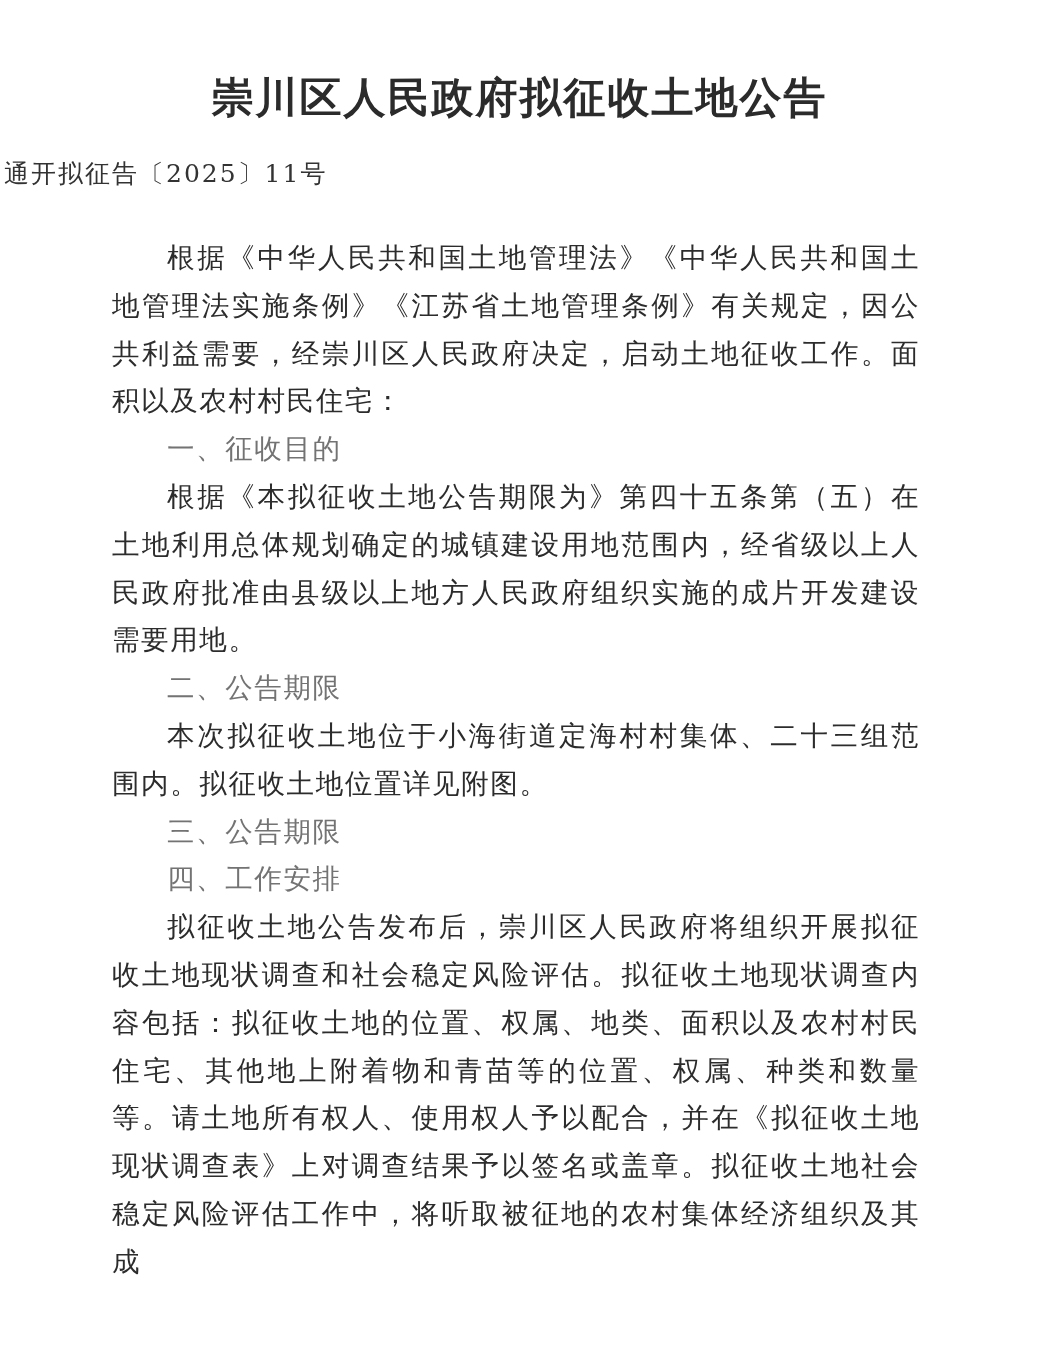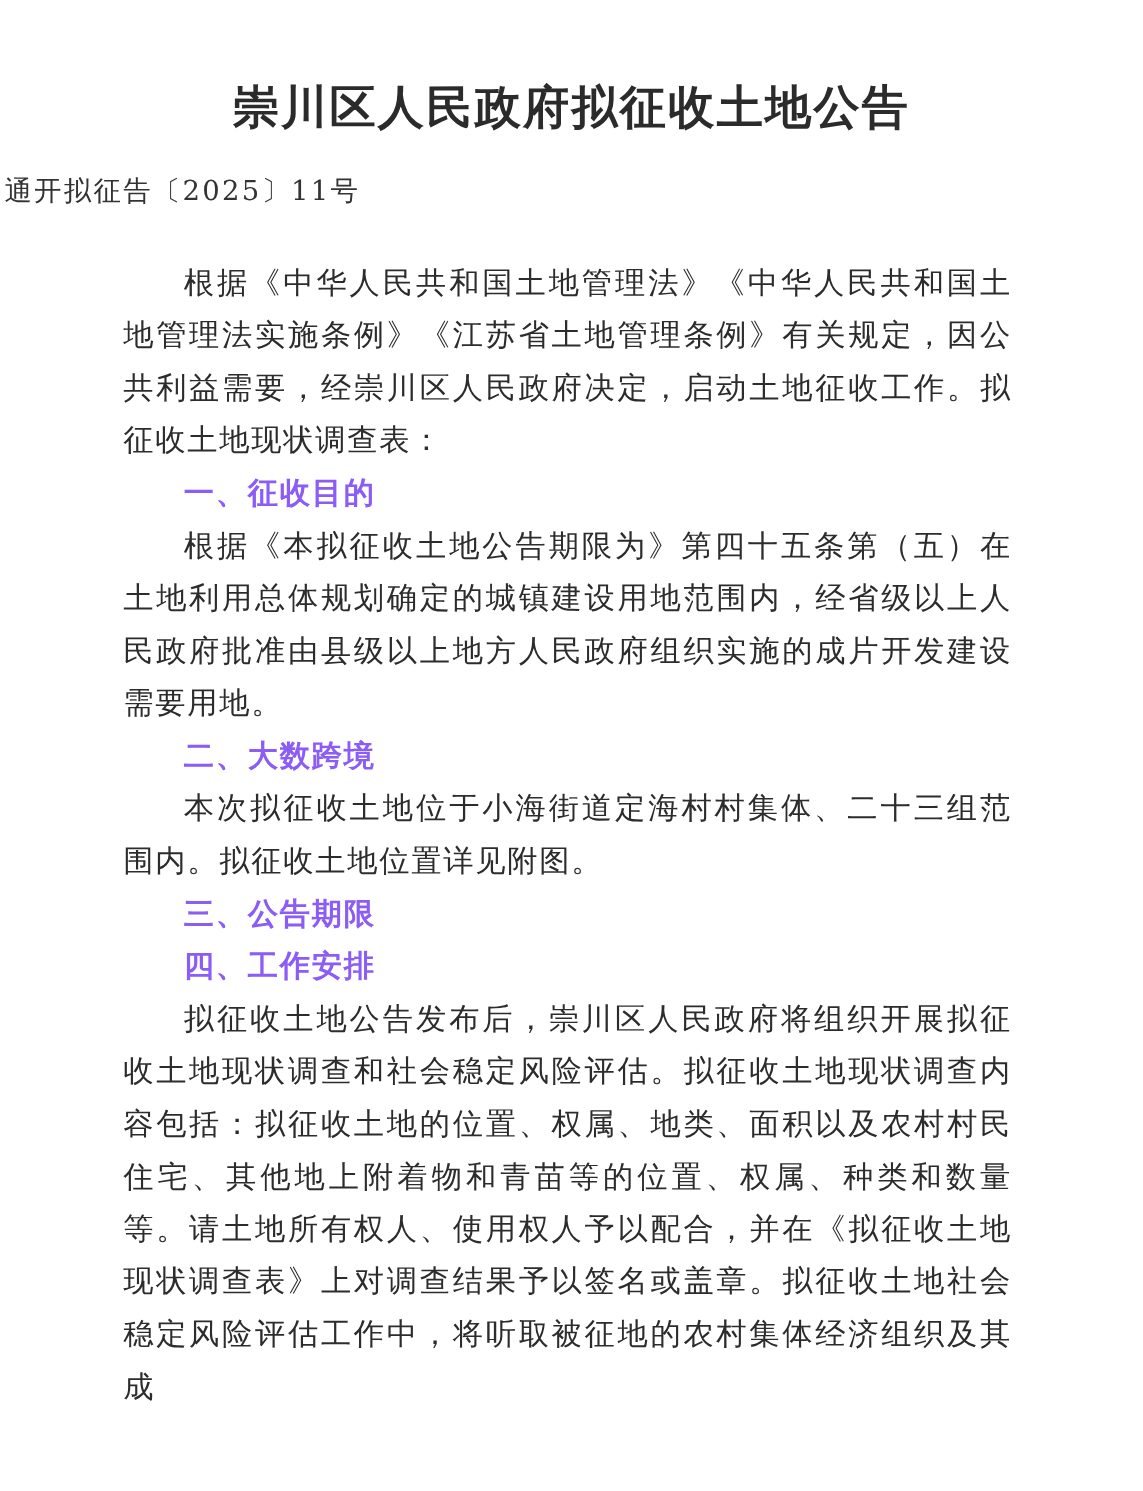--- a/index.html
+++ b/index.html
@@ -58,22 +58,22 @@
       text-align: justify;
     }
     .para {
       margin: 0;
       text-indent: 2em;
     }
     .heading {
       margin: 0;
       text-indent: 2em;
       font-family: "DejaVu Sans", "Liberation Sans", sans-serif;
-      font-weight: bold;
-      color: #8b5cf6;
+      font-weight: normal;
+      color: #737373;
     }
     .watermark {
       position: absolute;
       left: 8px;
       top: 1322px;
       display: flex;
       align-items: center;
       gap: 4px;
       color: #c9c9c9;
       font-family: "DejaVu Sans", "Liberation Sans", sans-serif;
@@ -88,26 +88,26 @@
 </head>
 <body>
 
 <div class="page">
 
   <div class="title">崇川区人民政府拟征收土地公告</div>
 
   <div class="doc-number">通开拟征告〔2025〕11号</div>
 
   <div class="body-text">
-    <p class="para">根据《中华人民共和国土地管理法》《中华人民共和国土地管理法实施条例》《江苏省土地管理条例》有关规定，因公共利益需要，经崇川区人民政府决定，启动土地征收工作。拟征收土地现状调查表：</p>
+    <p class="para">根据《中华人民共和国土地管理法》《中华人民共和国土地管理法实施条例》《江苏省土地管理条例》有关规定，因公共利益需要，经崇川区人民政府决定，启动土地征收工作。面积以及农村村民住宅：</p>
 
     <p class="heading">一、征收目的</p>
     <p class="para">根据《本拟征收土地公告期限为》第四十五条第（五）在土地利用总体规划确定的城镇建设用地范围内，经省级以上人民政府批准由县级以上地方人民政府组织实施的成片开发建设需要用地。</p>
 
-    <p class="heading">二、大数跨境</p>
+    <p class="heading">二、公告期限</p>
     <p class="para">本次拟征收土地位于小海街道定海村村集体、二十三组范围内。拟征收土地位置详见附图。</p>
 
     <p class="heading">三、公告期限</p>
 
     <p class="heading">四、工作安排</p>
     <p class="para">拟征收土地公告发布后，崇川区人民政府将组织开展拟征收土地现状调查和社会稳定风险评估。拟征收土地现状调查内容包括：拟征收土地的位置、权属、地类、面积以及农村村民住宅、其他地上附着物和青苗等的位置、权属、种类和数量等。请土地所有权人、使用权人予以配合，并在《拟征收土地现状调查表》上对调查结果予以签名或盖章。拟征收土地社会稳定风险评估工作中，将听取被征地的农村集体经济组织及其成</p>
   </div>
 
   <div class="watermark">
     <svg class="watermark-logo" viewBox="0 0 44 26">

